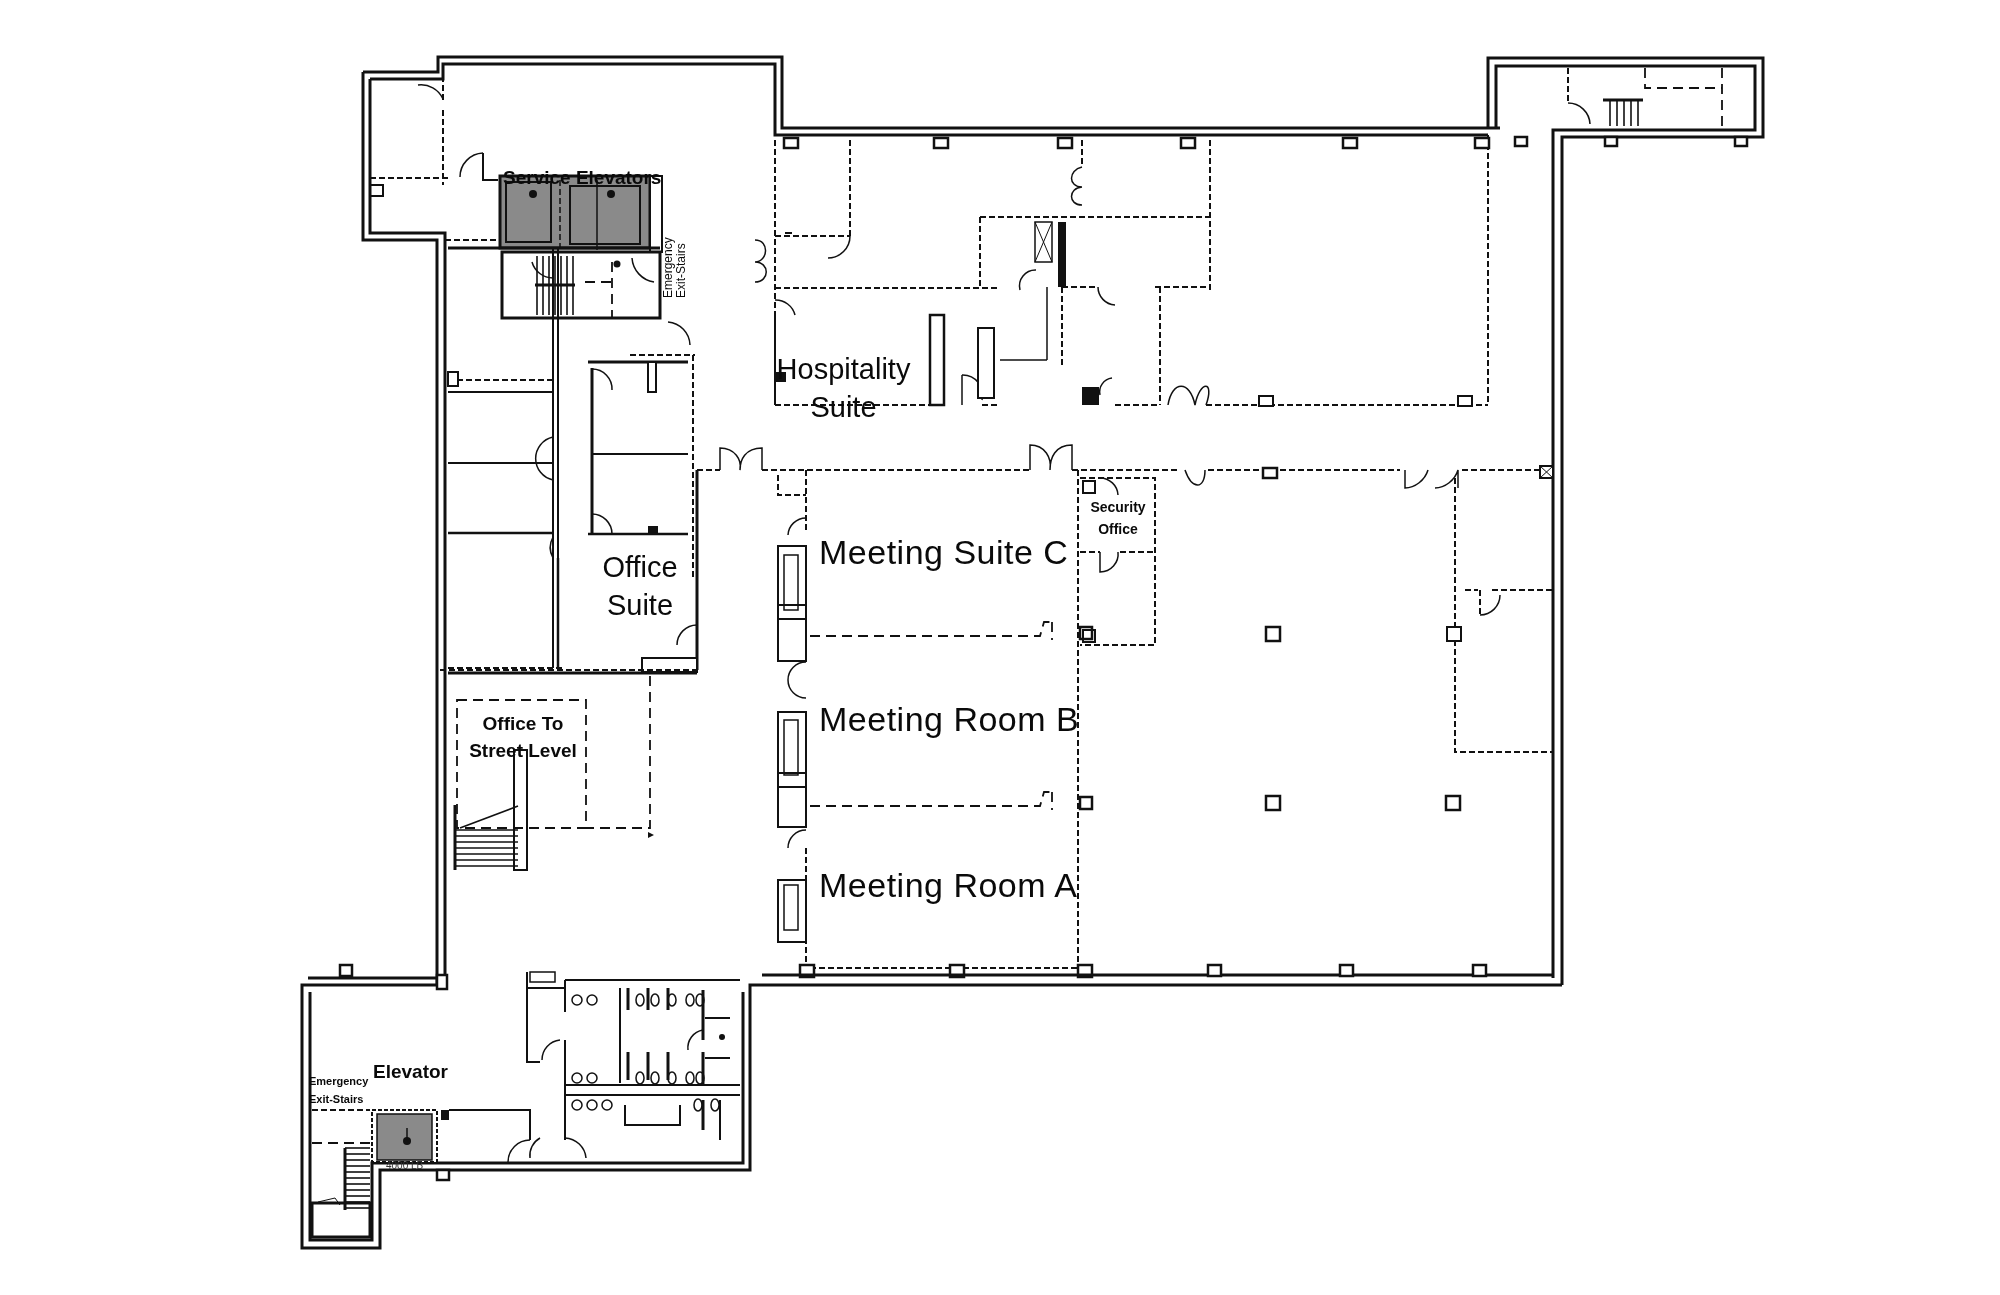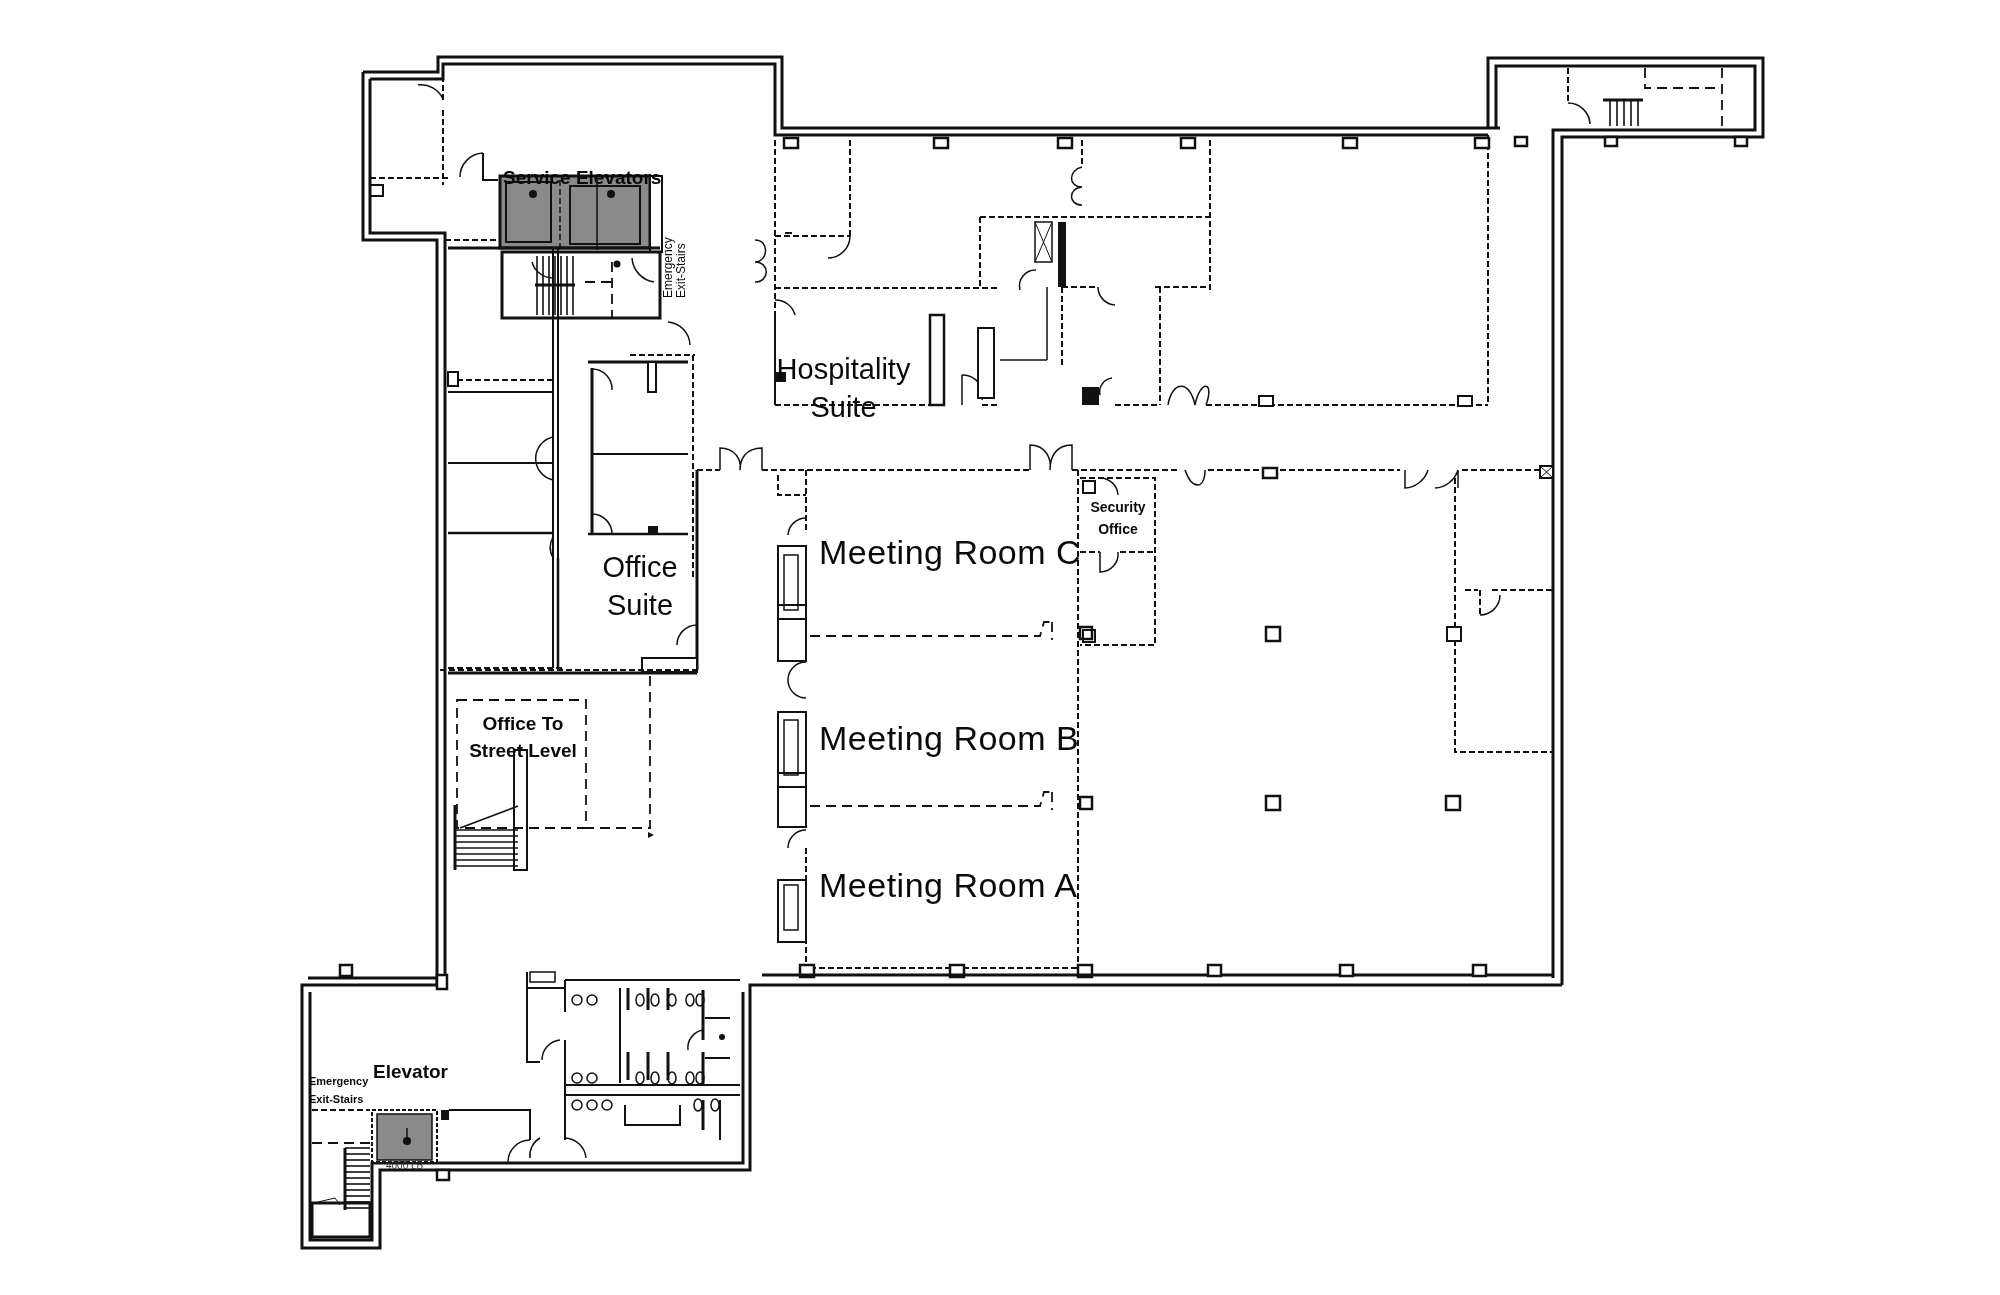--- a/index.html
+++ b/index.html
@@ -380,22 +380,22 @@
 <div class="label md center" style="left:595px; top:548px; width:90px; line-height:38px;">
   <div>Office</div>
   <div>Suite</div>
 </div>
 
 <div class="label bold center" style="left:458px; top:682px; width:130px; line-height:27px;">
   <div>Office To</div>
   <div>Street Level</div>
 </div>
 
-<div class="label lg" style="left:819px; top:535px;">Meeting Room C</div>
-<div class="label lg" style="left:819px; top:702px;margin-top:19px;">Meeting Room B</div>
+<div class="label lg" style="left:819px; top:535px;">Meeting Suite C</div>
+<div class="label lg" style="left:819px; top:702px;">Meeting Room B</div>
 <div class="label lg" style="left:819px; top:868px;">Meeting Room A</div>
 
 <div class="label small-bold center" style="left:1082px; top:496px; width:72px; line-height:22px;text-align:center;">
   <div>Security</div>
   <div>Office</div>
 </div>
 
 <div class="label bold" style="left:373px; top:1034px;">Elevator</div>
 <div class="label tiny" style="left:386px; top:1145px;">4000 LB</div>
 

